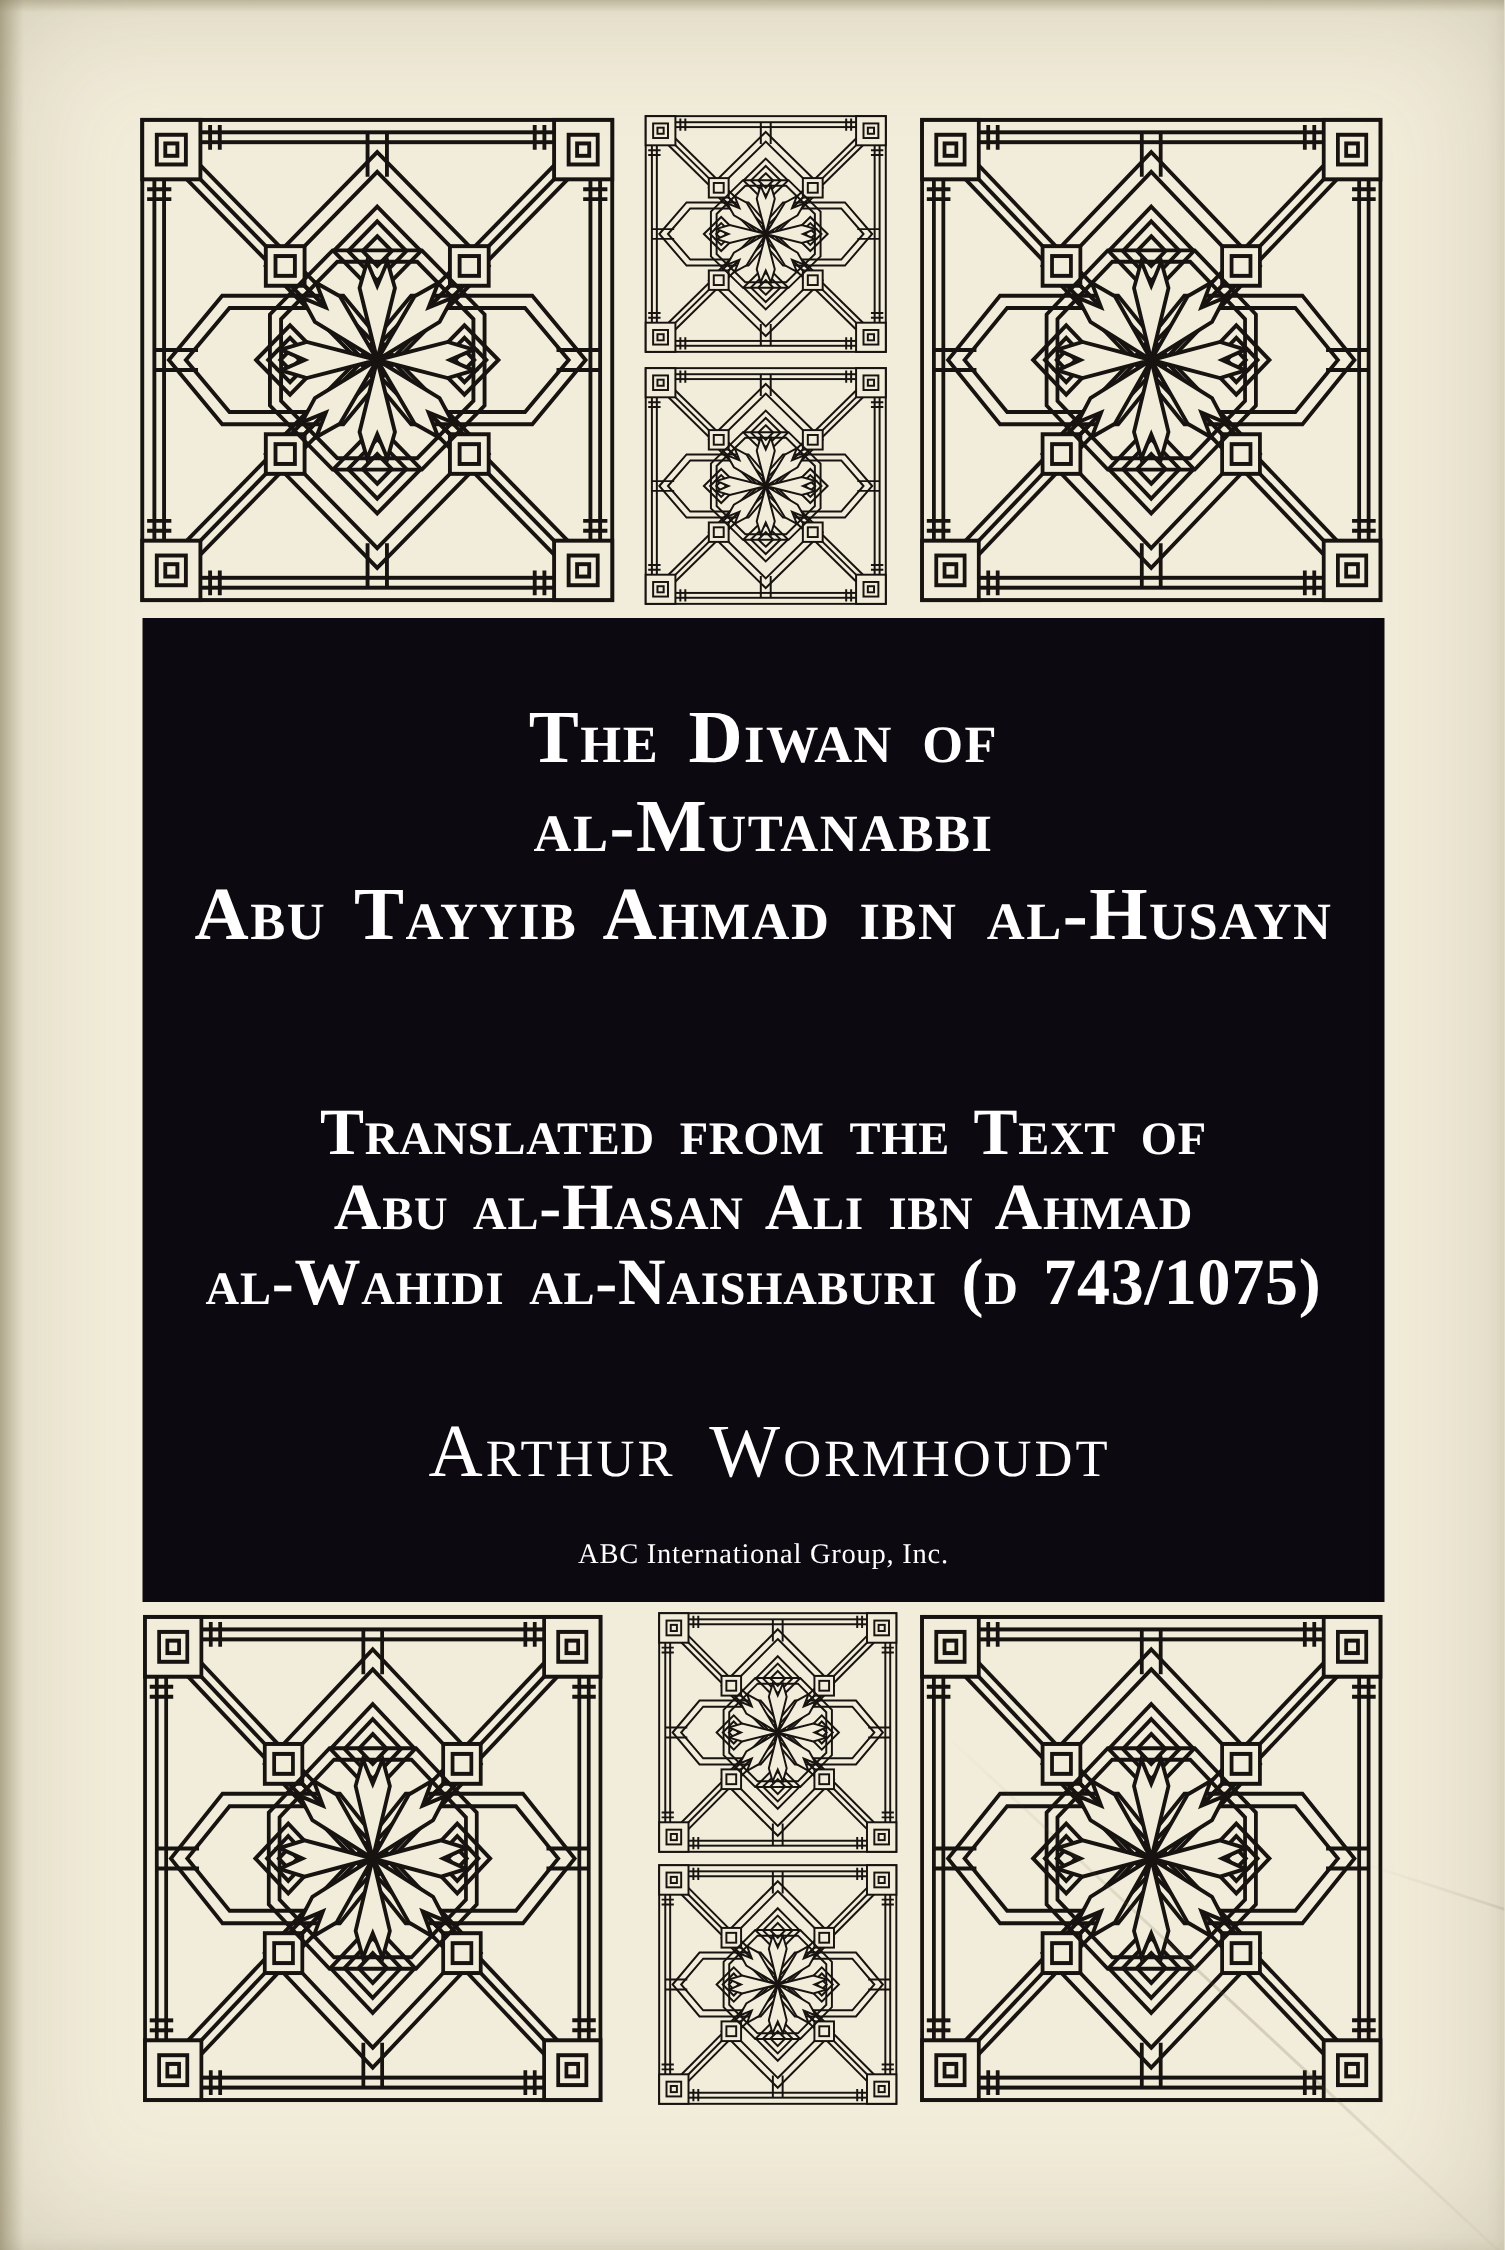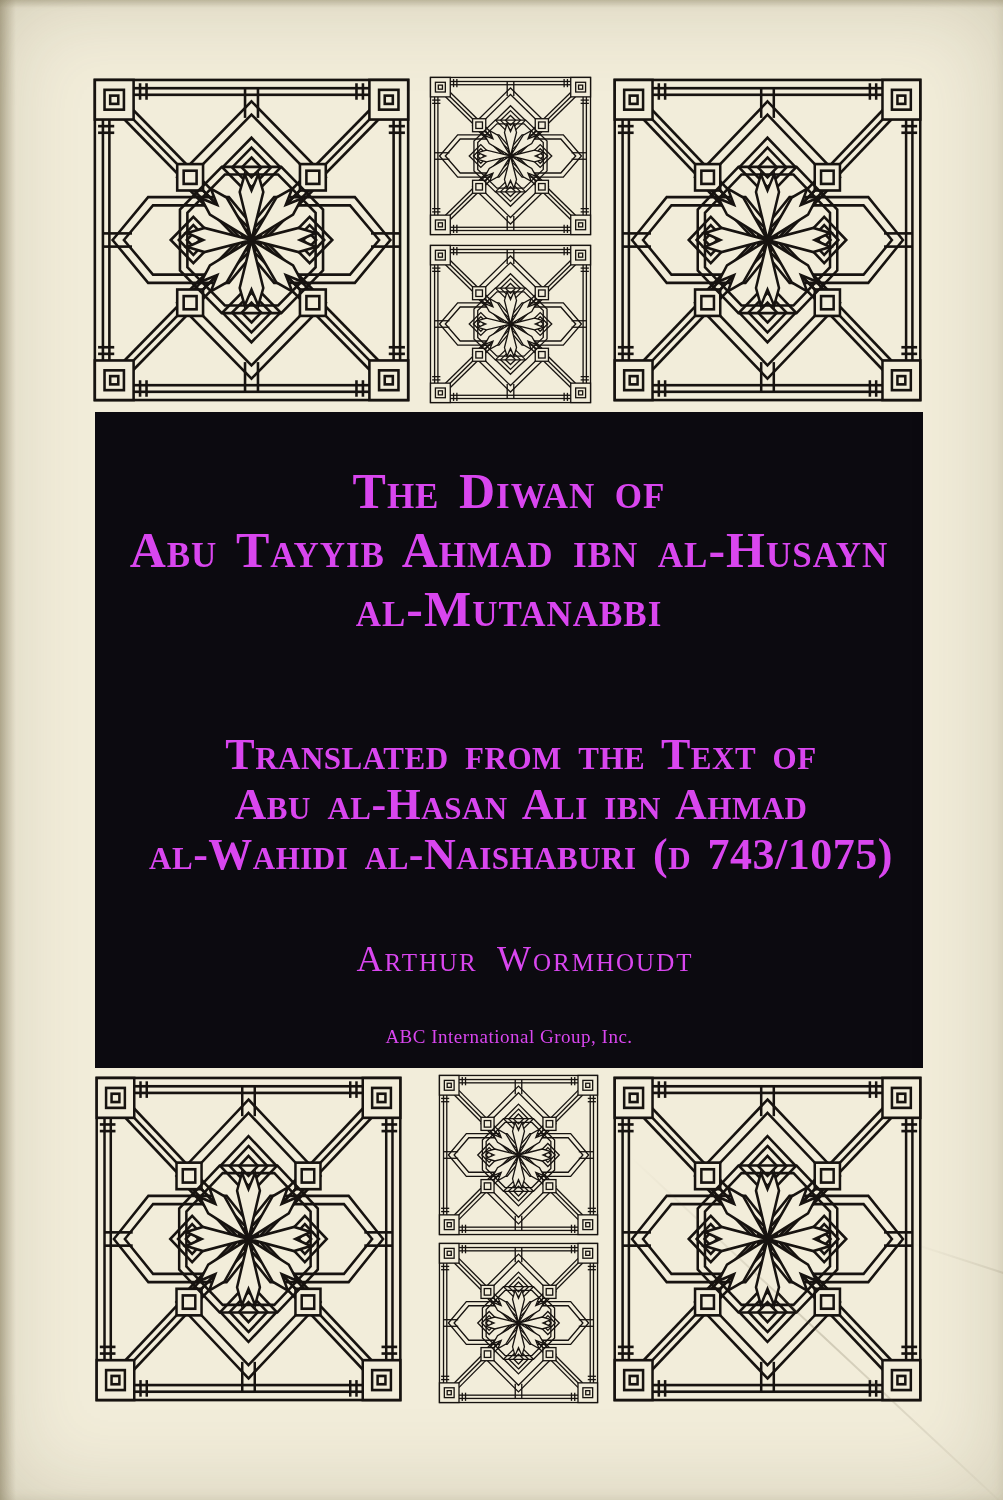--- a/index.html
+++ b/index.html
@@ -35,40 +35,40 @@
   .tile-t2{left:428px; top:243px;  width:165px;height:162px;}
   .tile-tr{left:610px; top:75px;   width:315px;height:330px;}
   .tile-bl{left:92px;  top:1073px; width:313px;height:332px;}
   .tile-b1{left:437px; top:1073px; width:163px;height:164px;}
   .tile-b2{left:437px; top:1241px; width:163px;height:164px;}
   .tile-br{left:610px; top:1073px; width:315px;height:332px;}
 
   .panel{
     position:absolute;left:95px;top:412px;width:828px;height:656px;
     background:#0c0a10;
-    color:#d946ef;
+    color:#ffffff;
     text-align:center;
   }
   .panel .line{position:relative;width:100%;}
   .title-block{
     position:absolute;top:50px;left:0;width:100%;
     font-variant:small-caps;font-weight:bold;
     font-size:50px;line-height:59px;
     letter-spacing:1px;word-spacing:6px;
   }
   .subtitle-block{
     position:absolute;top:318px;left:0;width:100%;
     font-variant:small-caps;font-weight:bold;
     font-size:44px;line-height:50px;
-    letter-spacing:.5px;word-spacing:5px;margin-left:12px;
+    letter-spacing:.5px;word-spacing:5px;
   }
   .author-line{
-    position:absolute;top:526px;left:16px;width:100%;
+    position:absolute;top:526px;left:4px;width:100%;
     font-variant:small-caps;font-weight:normal;
-    font-size:36px;letter-spacing:2px;word-spacing:9px;
+    font-size:50px;letter-spacing:2px;word-spacing:9px;
   }
   .publisher-line{
     position:absolute;top:614px;left:0;width:100%;
     font-size:19px;font-weight:normal;letter-spacing:.5px;
   }
 </style>
 </head>
 <body>
 
 <svg width="0" height="0" style="position:absolute" aria-hidden="true">
@@ -184,22 +184,22 @@
   <svg class="tile tile-t2" viewBox="0 0 200 200" preserveAspectRatio="none">
       <use href="#tilegeo"></use>
     </svg>
   <svg class="tile tile-tr" viewBox="0 0 200 200" preserveAspectRatio="none">
       <use href="#tilegeo"></use>
     </svg>
 
   <div class="panel">
     <div class="title-block">
       <div class="line">The Diwan of</div>
+      <div class="line">al-Mutanabbi</div>
       <div class="line">Abu Tayyib Ahmad ibn al-Husayn</div>
-      <div class="line">al-Mutanabbi</div>
     </div>
     <div class="subtitle-block">
       <div class="line">Translated from the Text of</div>
       <div class="line">Abu al-Hasan Ali ibn Ahmad</div>
       <div class="line">al-Wahidi al-Naishaburi (d 743/1075)</div>
     </div>
     <div class="author-line">Arthur Wormhoudt</div>
     <div class="publisher-line">ABC International Group, Inc.</div>
   </div>
 

